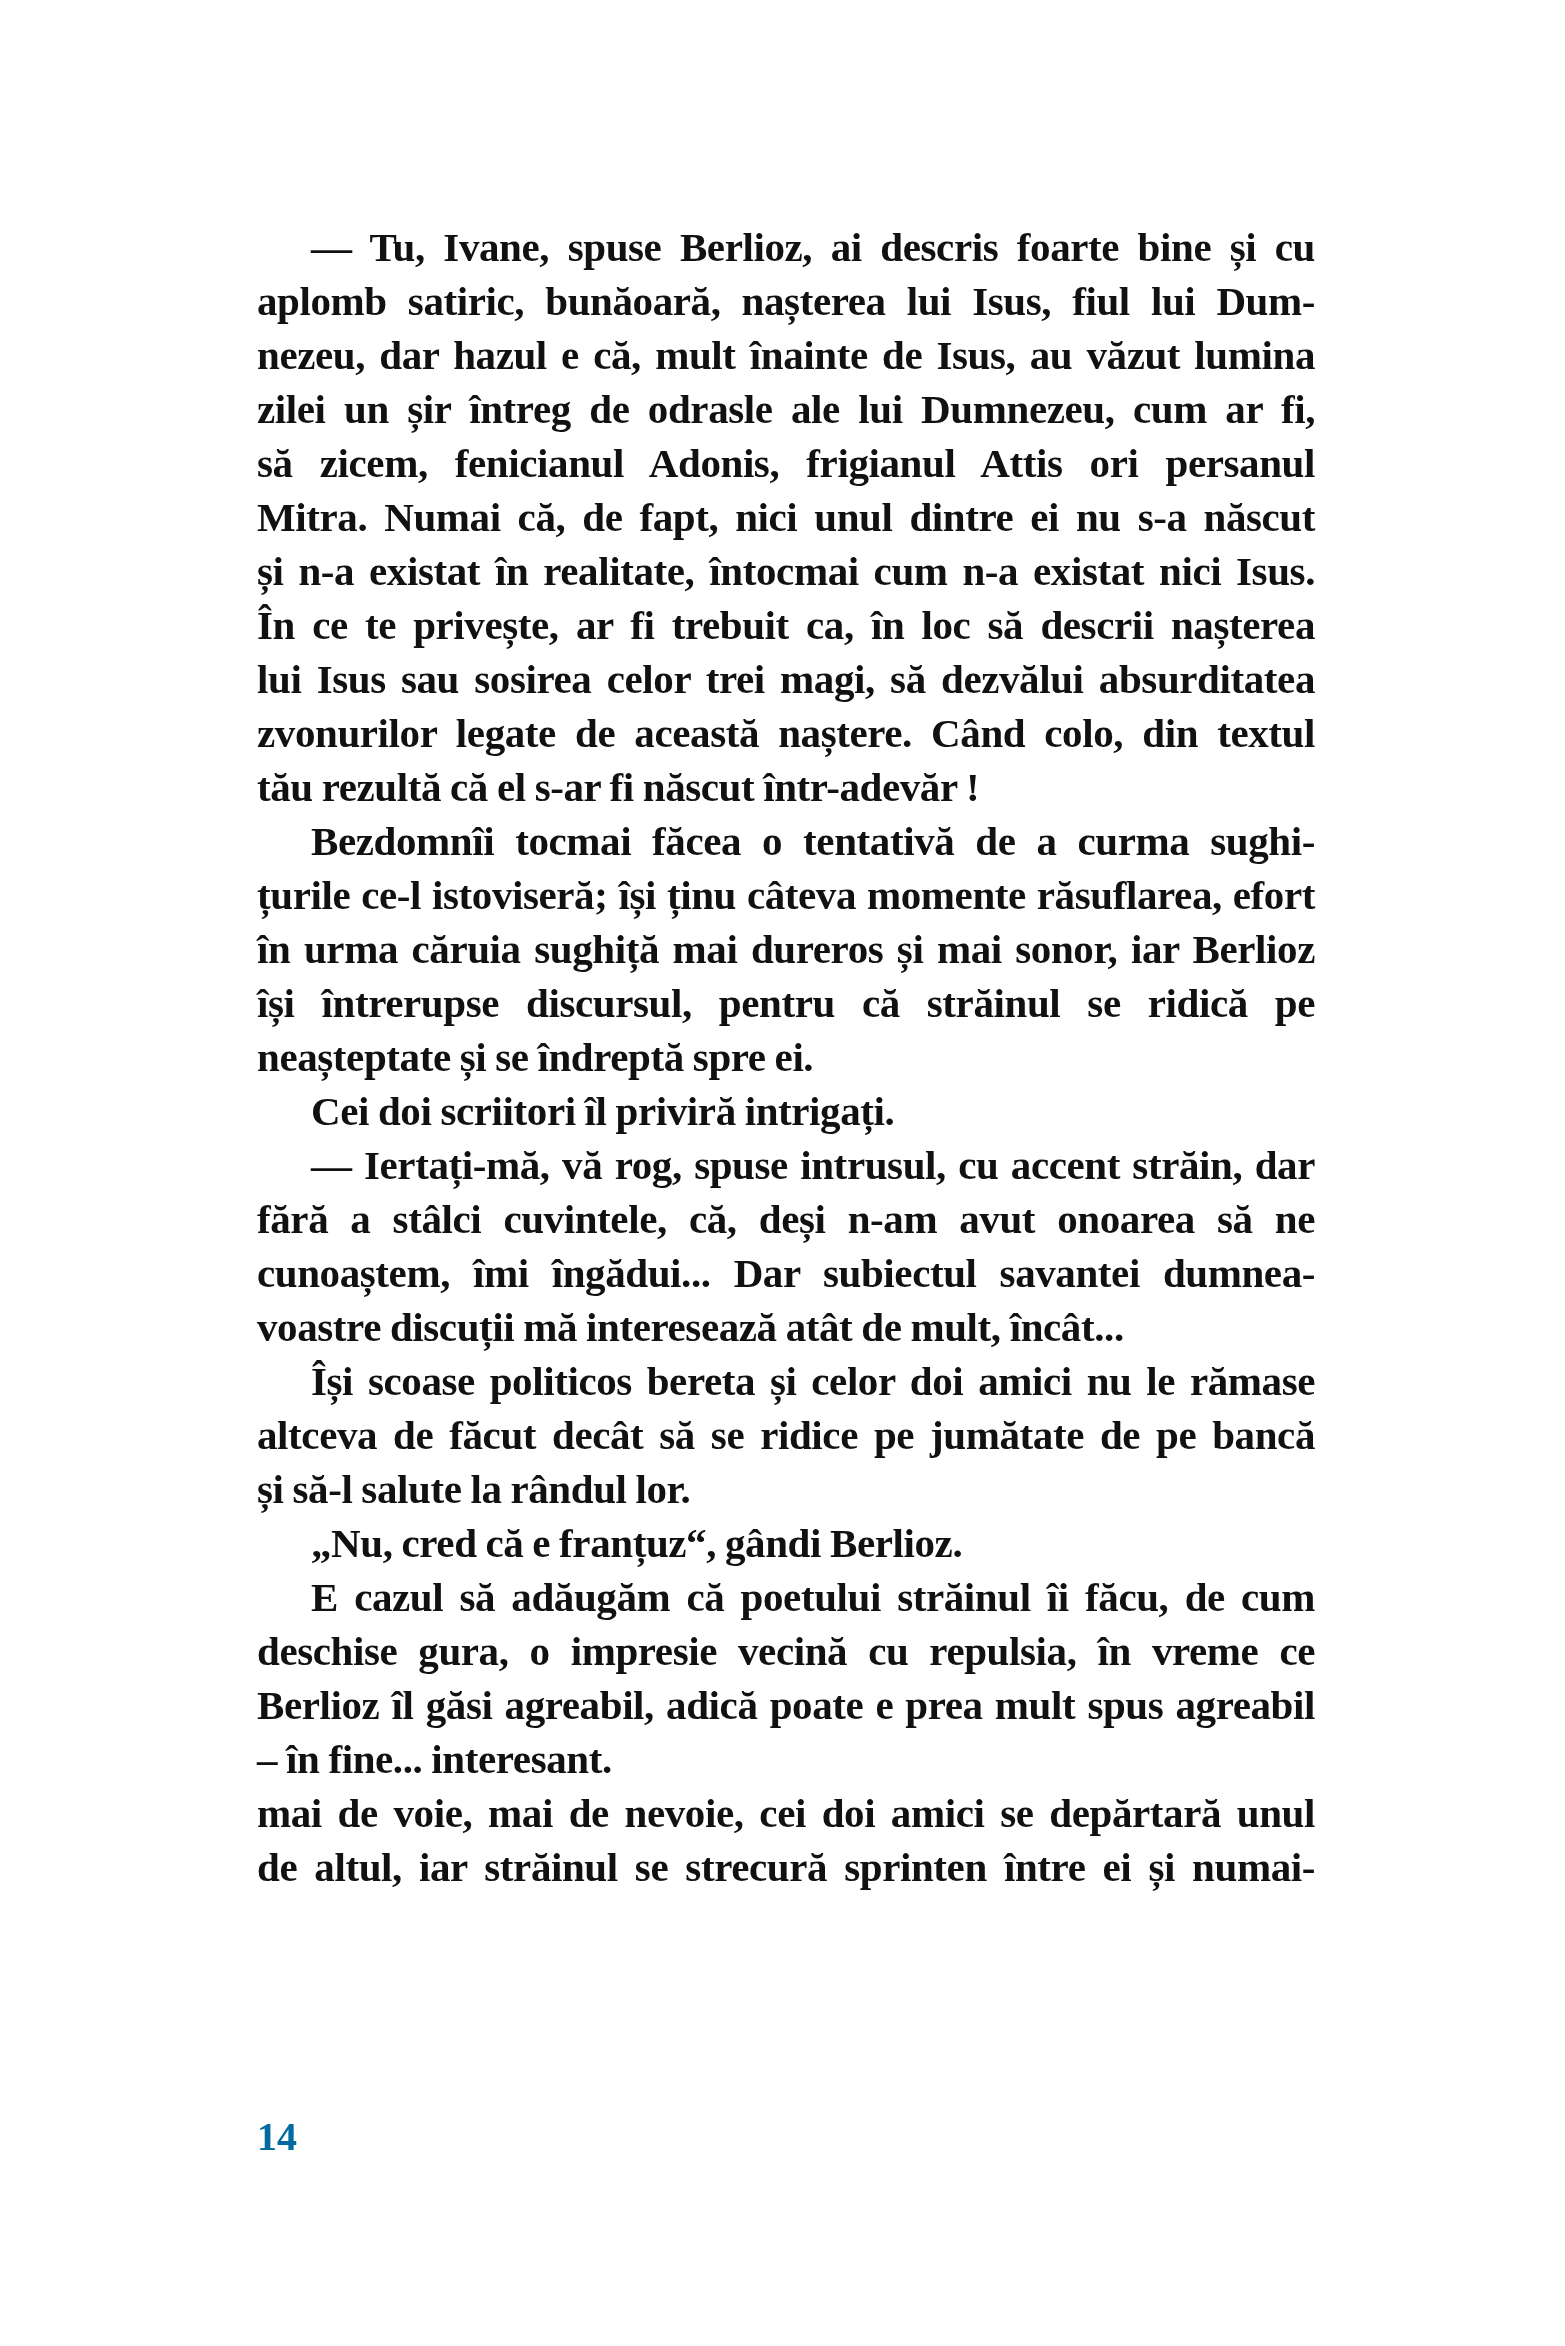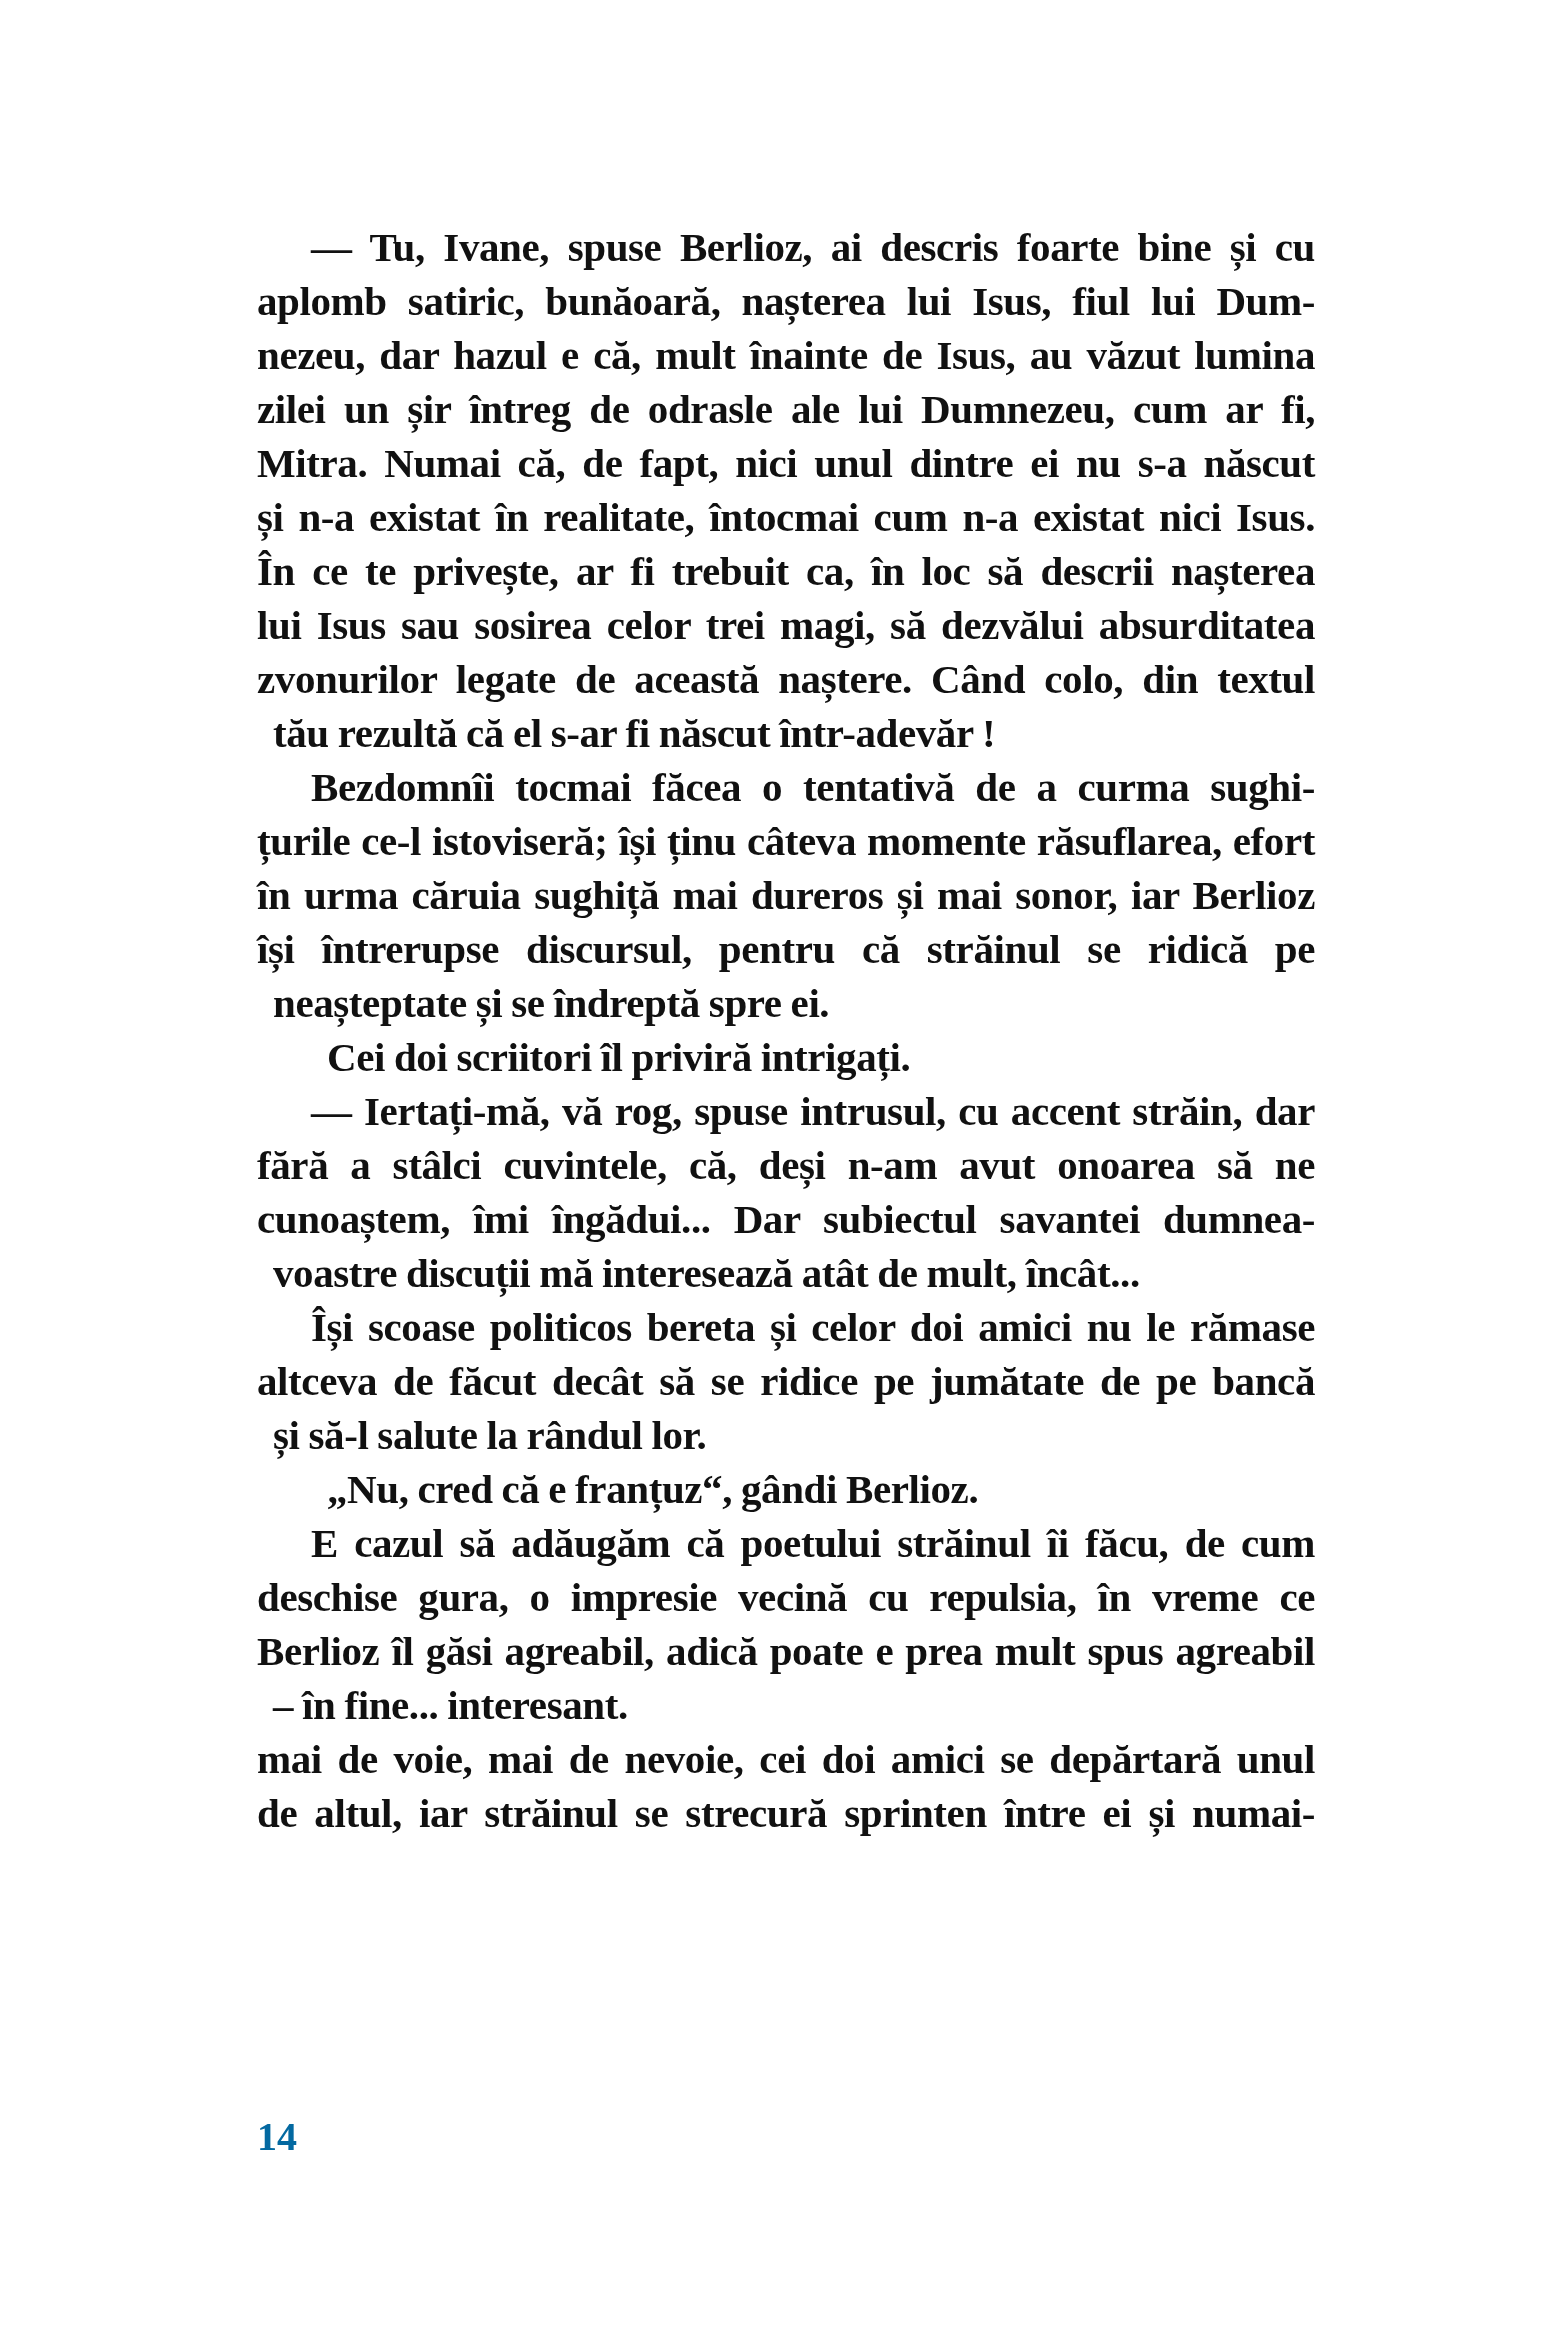--- a/index.html
+++ b/index.html
@@ -38,40 +38,40 @@
       text-align: justify;
       text-align-last: justify;
       letter-spacing: -0.4px;
       word-spacing: -0.9px;
     }
     .line.indent {
       padding-left: 54px;
     }
     .line.last {
       text-align-last: left;
-      margin-left: 16px;
     }
     .page-number {
       position: absolute;
       left: 257px;
       top: 2112px;
       font-size: 40px;
       line-height: 42px;
       color: #0369a1;
     }
   </style>
 </head>
 <body>
 
 <div class="page">
   <div class="text-block">
     <span class="line indent">— Tu, Ivane, spuse Berlioz, ai descris foarte bine și cu</span>
     <span class="line">aplomb satiric, bunăoară, nașterea lui Isus, fiul lui Dum-</span>
     <span class="line">nezeu, dar hazul e că, mult înainte de Isus, au văzut lumina</span>
     <span class="line">zilei un șir întreg de odrasle ale lui Dumnezeu, cum ar fi,</span>
+    <span class="line">să zicem, fenicianul Adonis, frigianul Attis ori persanul</span>
     <span class="line">Mitra. Numai că, de fapt, nici unul dintre ei nu s-a născut</span>
     <span class="line">și n-a existat în realitate, întocmai cum n-a existat nici Isus.</span>
     <span class="line">În ce te privește, ar fi trebuit ca, în loc să descrii nașterea</span>
     <span class="line">lui Isus sau sosirea celor trei magi, să dezvălui absurditatea</span>
     <span class="line">zvonurilor legate de această naștere. Când colo, din textul</span>
     <span class="line last">tău rezultă că el s-ar fi născut într-adevăr !</span>
     <span class="line indent">Bezdomnîi tocmai făcea o tentativă de a curma sughi-</span>
     <span class="line">țurile ce-l istoviseră; își ținu câteva momente răsuflarea, efort</span>
     <span class="line">în urma căruia sughiță mai dureros și mai sonor, iar Berlioz</span>
     <span class="line">își întrerupse discursul, pentru că străinul se ridică pe</span>

